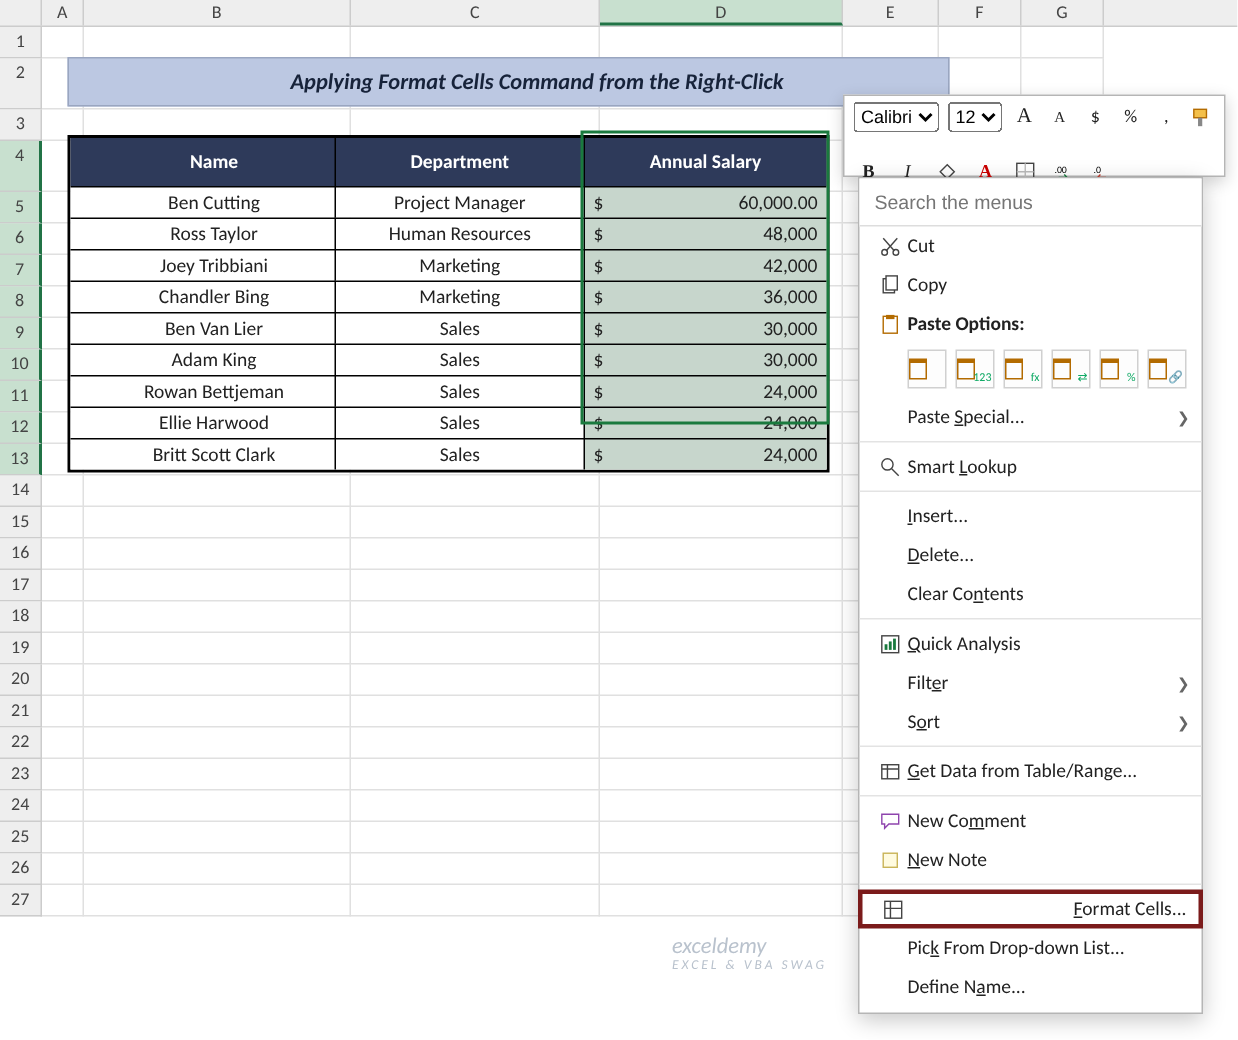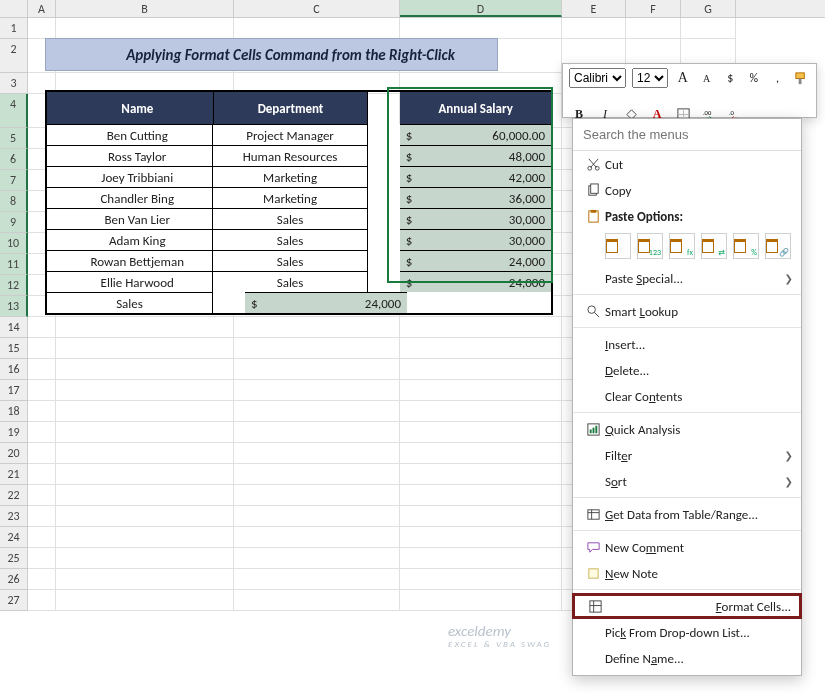--- a/index.html
+++ b/index.html
@@ -46,21 +46,21 @@
   .cB { width: 178px; }
   .cC { width: 166px; }
   .cD { width: 162px; }
   .cE { width: 64px; }
   .cF { width: 55px; }
   .cG { width: 55px; }
   
   .title-banner {
     position: absolute;
     left: 45px; top: 38px;
-    width: 453px; height: 33px;
+    width: 588px; height: 33px;
     background: #bcc8e2;
     border: 1px solid #9aa6c0;
     font-style: italic; font-weight: bold;
     font-size: 15px; color: #17233a;
     display: flex; align-items: center; justify-content: center; padding-left: 38px;
   }
   
   .datatable {
     position: absolute;
     left: 45px; top: 90px;
@@ -77,21 +77,21 @@
   .dt-cell {
     border-top: 1px solid #000; border-right: 1px solid #000;
     display: flex; align-items: center; justify-content: center;
     font-size: 13px;
   }
   .dt-cell.sal {
     justify-content: space-between;
     padding: 0 6px;
     background: #c7d6cc;
   }
-  .n { width: 178px; padding-left: 15px; } .d { width: 166px; } .s { width: 162px; border-right: none; margin-left: 32px; }
+  .n { width: 178px; padding-left: 15px; } .d { width: 166px; } .s { width: 162px; border-right: none; }
   .sel-outline {
     position: absolute;
     left: 387px; top: 87px;
     width: 166px; height: 196px;
     border: 2px solid #1a7a3e;
     pointer-events: none;
   }
   
   .mini {
     position: absolute;
@@ -524,20 +524,21 @@
       </div>
       <div class="dt-row">
         <div class="dt-cell n">Ellie Harwood</div>
         <div class="dt-cell d">Sales</div>
         <div class="dt-cell s sal">
           <span>$</span>
           <span>24,000</span>
         </div>
       </div>
       <div class="dt-row">
+        <div class="dt-cell n">Britt Scott Clark</div>
         <div class="dt-cell d">Sales</div>
         <div class="dt-cell s sal">
           <span>$</span>
           <span>24,000</span>
         </div>
       </div>
     </div>
 </div>
 
 <div class="sel-outline"></div>

